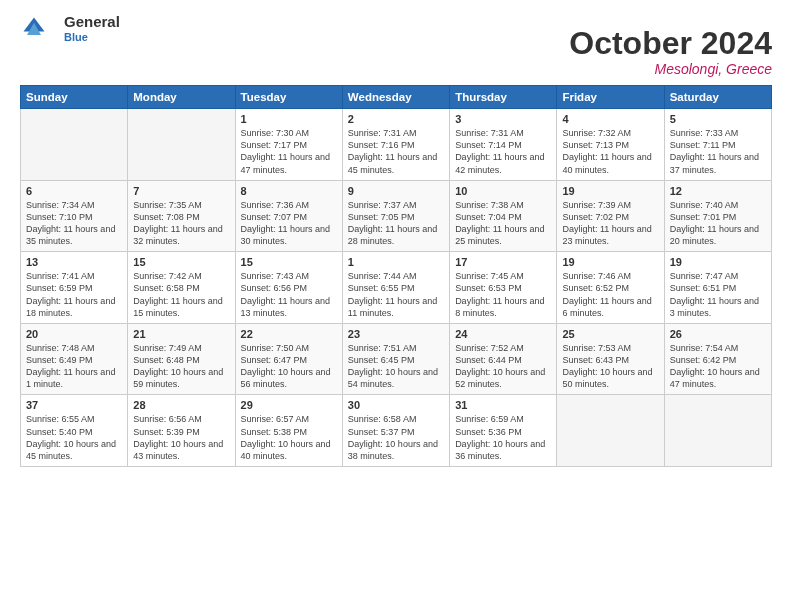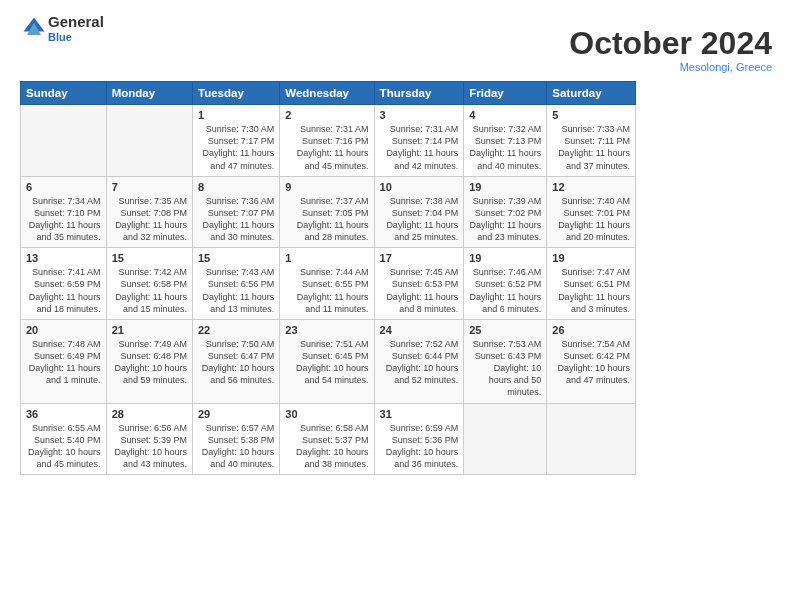--- a/index.html
+++ b/index.html
@@ -18,21 +18,21 @@
     }
     .header {
       display: flex;
       justify-content: space-between;
       align-items: flex-start;
       padding: 14px 20px 8px 20px;
     }
     .logo {
       display: flex;
       align-items: center;
-      gap: 0;
+      gap: 16px;
     }
     .logo-text {
       display: flex;
       flex-direction: column;
       line-height: 1.1;
     }
     .logo-general {
       font-size: 15px;
       font-weight: bold;
       color: #333;
@@ -50,25 +50,26 @@
       text-align: right;
     }
     .month-title {
       font-size: 32px;
       font-weight: bold;
       color: #333;
       line-height: 1.1;
       margin-top: 12px;
     }
     .subtitle {
-      font-size: 11px;
-      color: #3b82f6;
+      font-size: 14px;
+      color: #be185d;
+      font-style: italic;
     }
     .calendar {
-      width: 616px;
+      width: 752px;
       margin: 0 20px;
       border-collapse: collapse;
       border: 1px solid #ccc;
     }
     .calendar th {
       background: #2a6db5;
       color: #fff;
       font-size: 11.5px;
       font-weight: bold;
       padding: 5px 5px;
@@ -92,21 +93,20 @@
       font-size: 11px;
       font-weight: bold;
       color: #333;
       display: block;
       margin-bottom: 2px;
     }
     .day-info {
       font-size: 9px;
       color: #444;
       line-height: 1.35;
-      text-align: right;
     }
     tr:nth-child(even) td:not(.empty) {
       background: #f9f9f9;
     }
   </style>
 </head>
 <body>
 
 <div class="page">
   <div class="header">
@@ -248,21 +248,21 @@
             <span class="day-num">25</span>
             <div class="day-info">Sunrise: 7:53 AM<br>Sunset: 6:43 PM<br>Daylight: 10 hours and 50 minutes.</div>
           </td>
           <td>
             <span class="day-num">26</span>
             <div class="day-info">Sunrise: 7:54 AM<br>Sunset: 6:42 PM<br>Daylight: 10 hours and 47 minutes.</div>
           </td>
         </tr>
         <tr>
           <td>
-            <span class="day-num">36</span>
+            <span class="day-num">37</span>
             <div class="day-info">Sunrise: 6:55 AM<br>Sunset: 5:40 PM<br>Daylight: 10 hours and 45 minutes.</div>
           </td>
           <td>
             <span class="day-num">28</span>
             <div class="day-info">Sunrise: 6:56 AM<br>Sunset: 5:39 PM<br>Daylight: 10 hours and 43 minutes.</div>
           </td>
           <td>
             <span class="day-num">29</span>
             <div class="day-info">Sunrise: 6:57 AM<br>Sunset: 5:38 PM<br>Daylight: 10 hours and 40 minutes.</div>
           </td>

